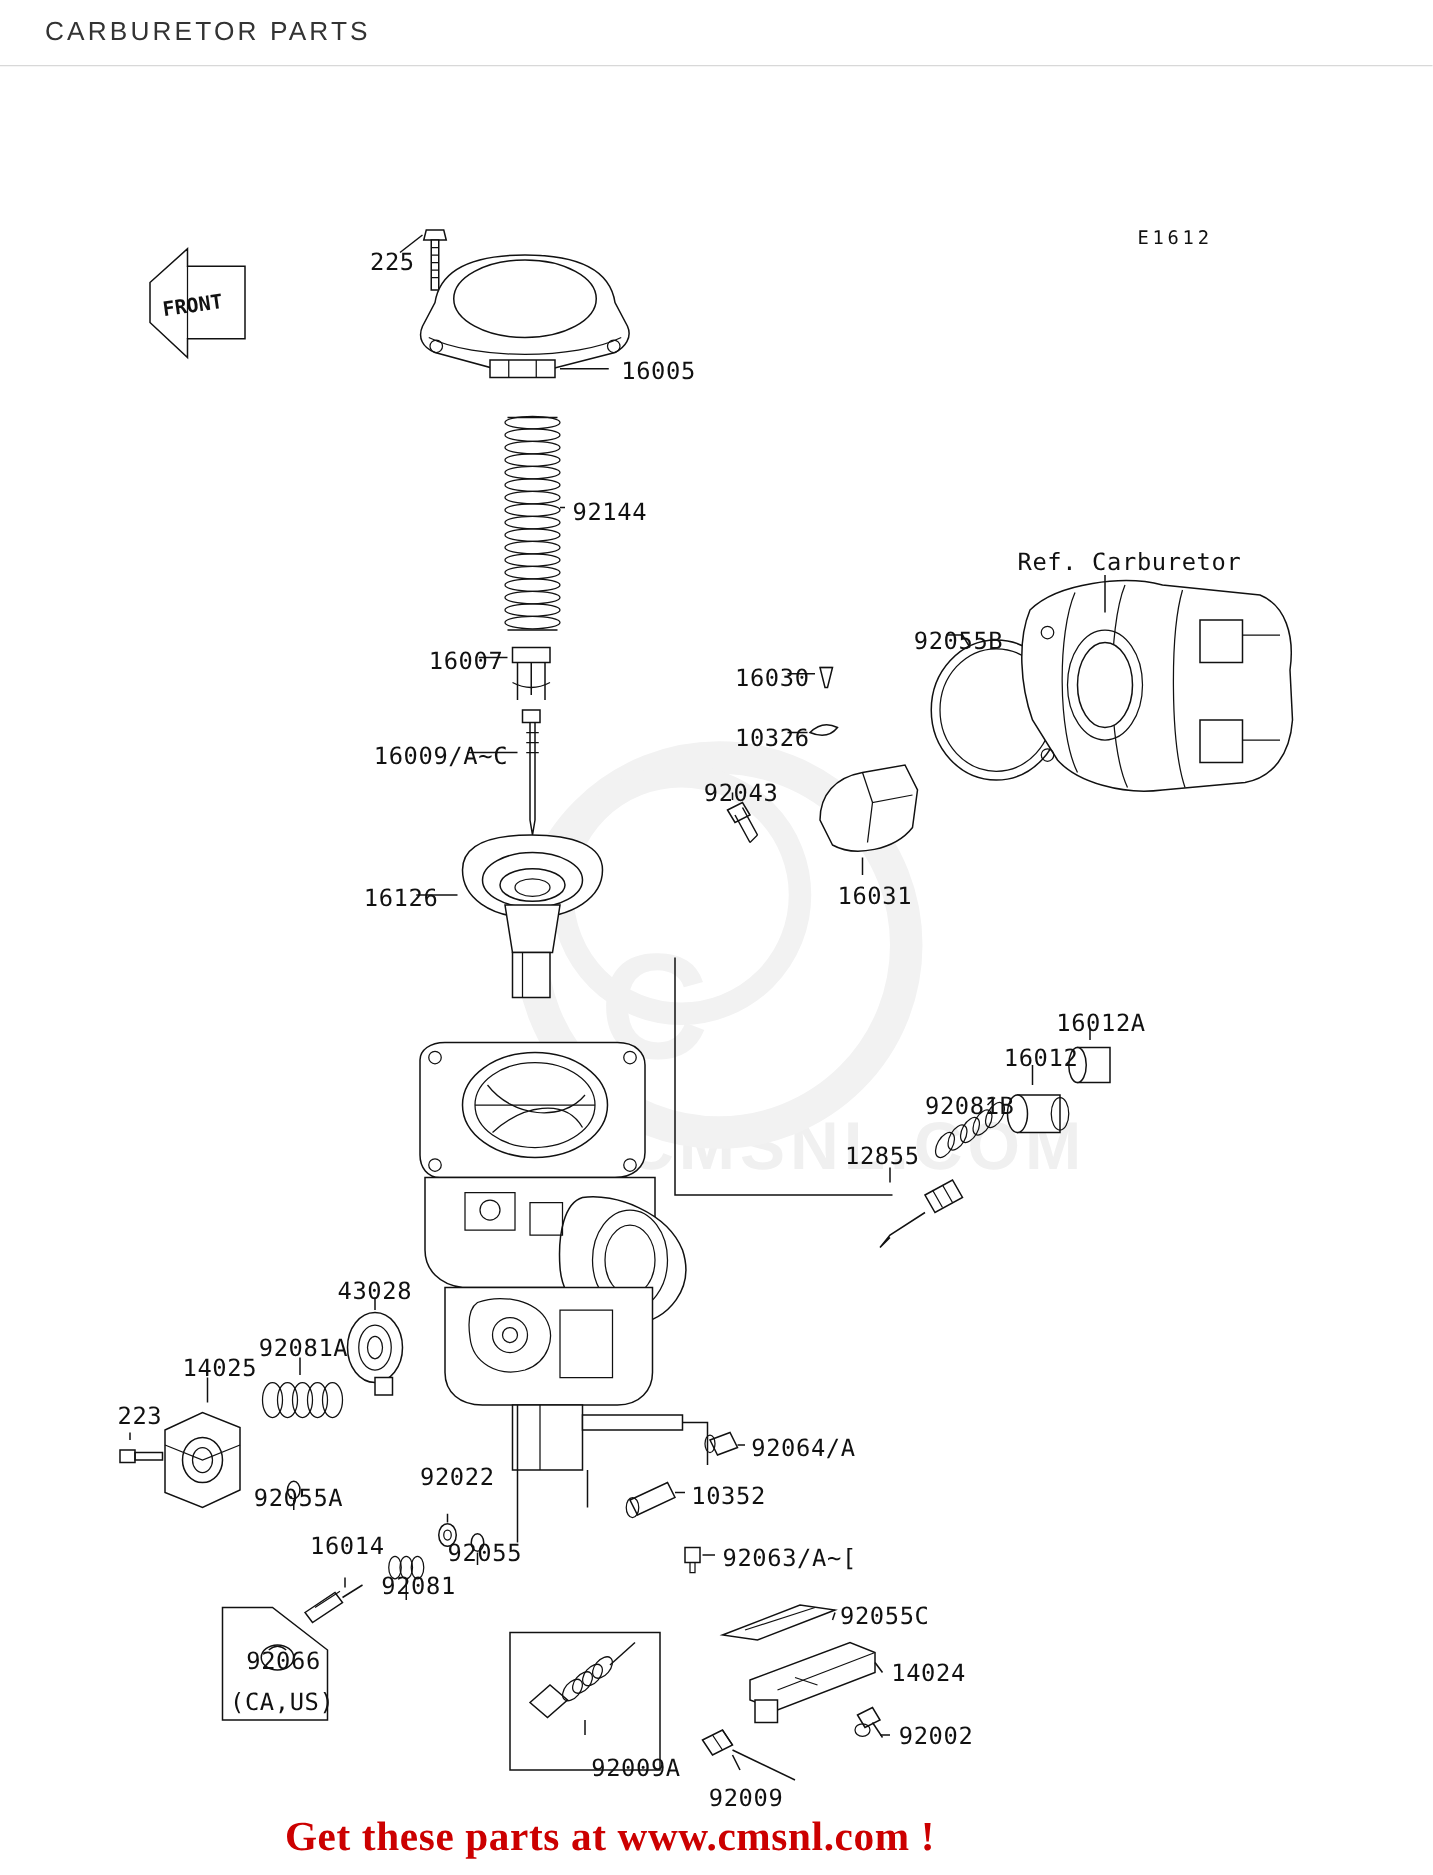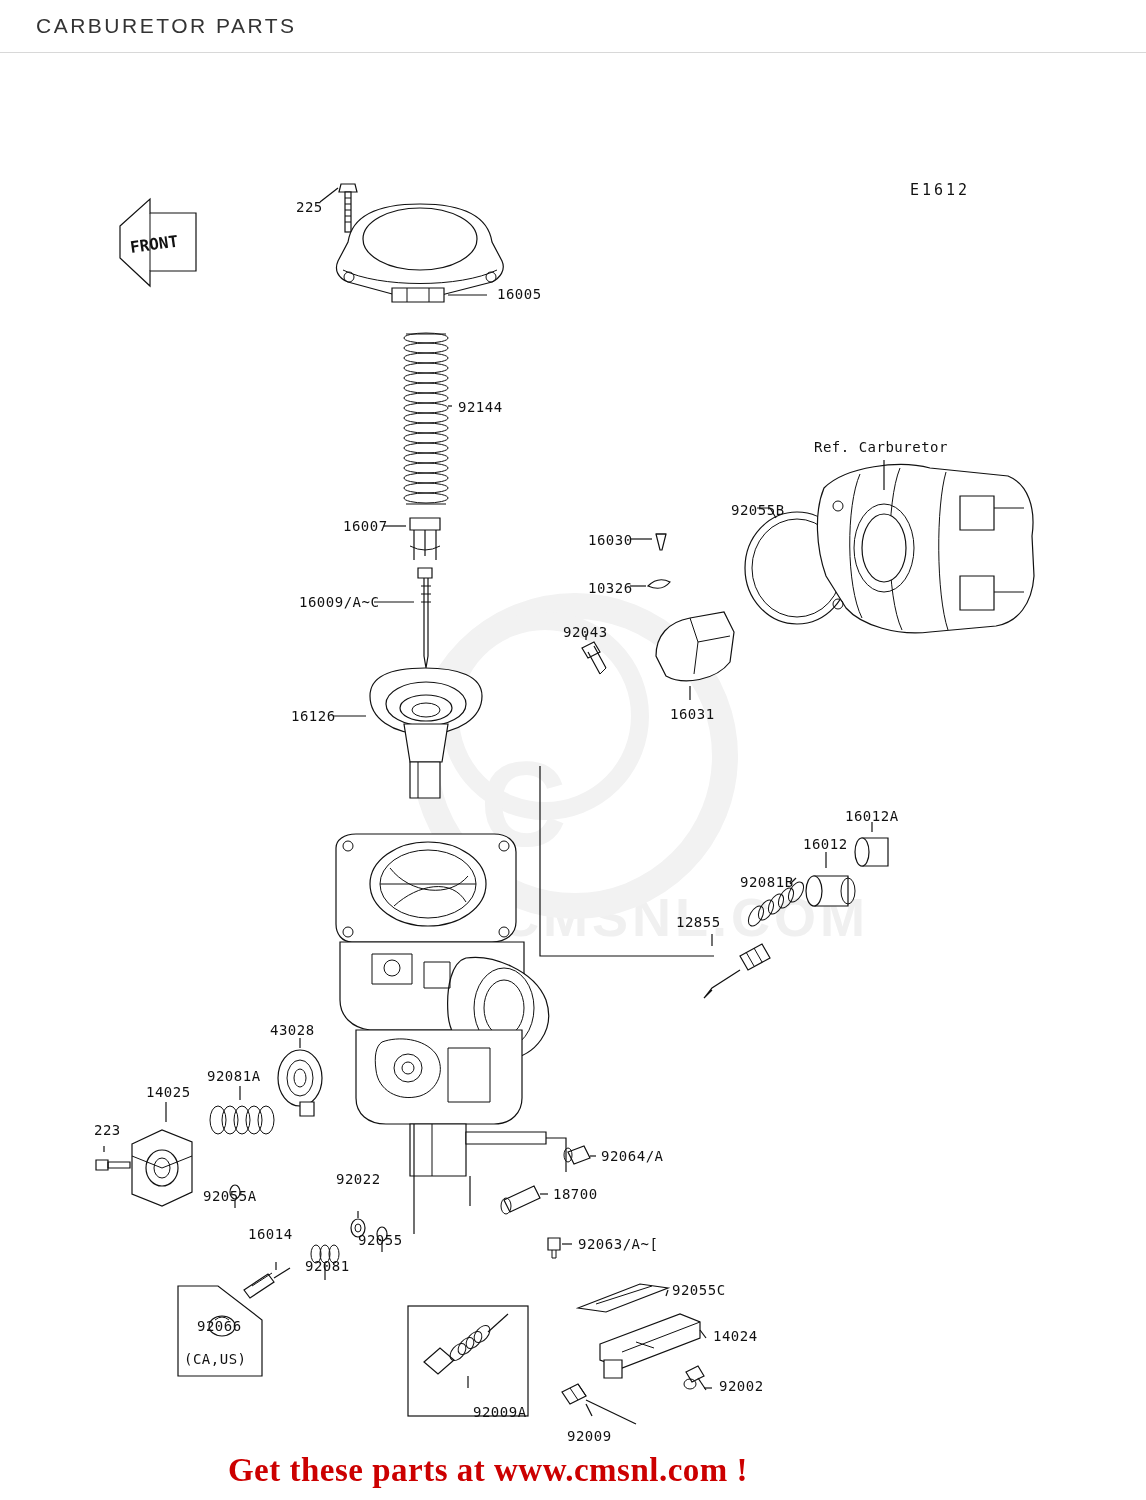--- a/index.html
+++ b/index.html
@@ -28,21 +28,21 @@
     text-align:center;
     color:#cc0000;
     font-family:"Liberation Serif", serif;
     font-weight:700;
     font-size:33px;
     letter-spacing:.5px;
   }
   .lbl{
     position:absolute;
     font-family:"DejaVu Sans Mono", monospace;
-    font-size:14px;
+    font-size:19px;
     color:#111;
     white-space:nowrap;
     letter-spacing:.5px;
   }
   .code{
     position:absolute;
     font-family:"DejaVu Sans Mono", monospace;
     font-size:15px;letter-spacing:3px;color:#111;
   }
   .wm{
@@ -424,21 +424,21 @@
   <div class="lbl" style="left:207px;top:1012px;">92081A</div>
   <div class="lbl" style="left:146px;top:1028px;">14025</div>
   <div class="lbl" style="left:94px;top:1066px;">223</div>
   <div class="lbl" style="left:203px;top:1132px;">92055A</div>
   <div class="lbl" style="left:336px;top:1115px;">92022</div>
   <div class="lbl" style="left:358px;top:1176px;">92055</div>
   <div class="lbl" style="left:248px;top:1170px;">16014</div>
   <div class="lbl" style="left:305px;top:1202px;">92081</div>
   <div class="lbl" style="left:197px;top:1262px;">92066</div>
   <div class="lbl" style="left:601px;top:1092px;">92064/A</div>
-  <div class="lbl" style="left:553px;top:1130px;">18700</div>
+  <div class="lbl" style="left:553px;top:1130px;">10352</div>
   <div class="lbl" style="left:578px;top:1180px;">92063/A~[</div>
   <div class="lbl" style="left:672px;top:1226px;">92055C</div>
   <div class="lbl" style="left:713px;top:1272px;">14024</div>
   <div class="lbl" style="left:719px;top:1322px;">92002</div>
   <div class="lbl" style="left:567px;top:1372px;">92009</div>
   <div class="lbl" style="left:433px;top:1348px;margin-left:40px;">92009A</div>
 
 </div>
 
 <div id="footer">Get these parts at www.cmsnl.com !</div>

